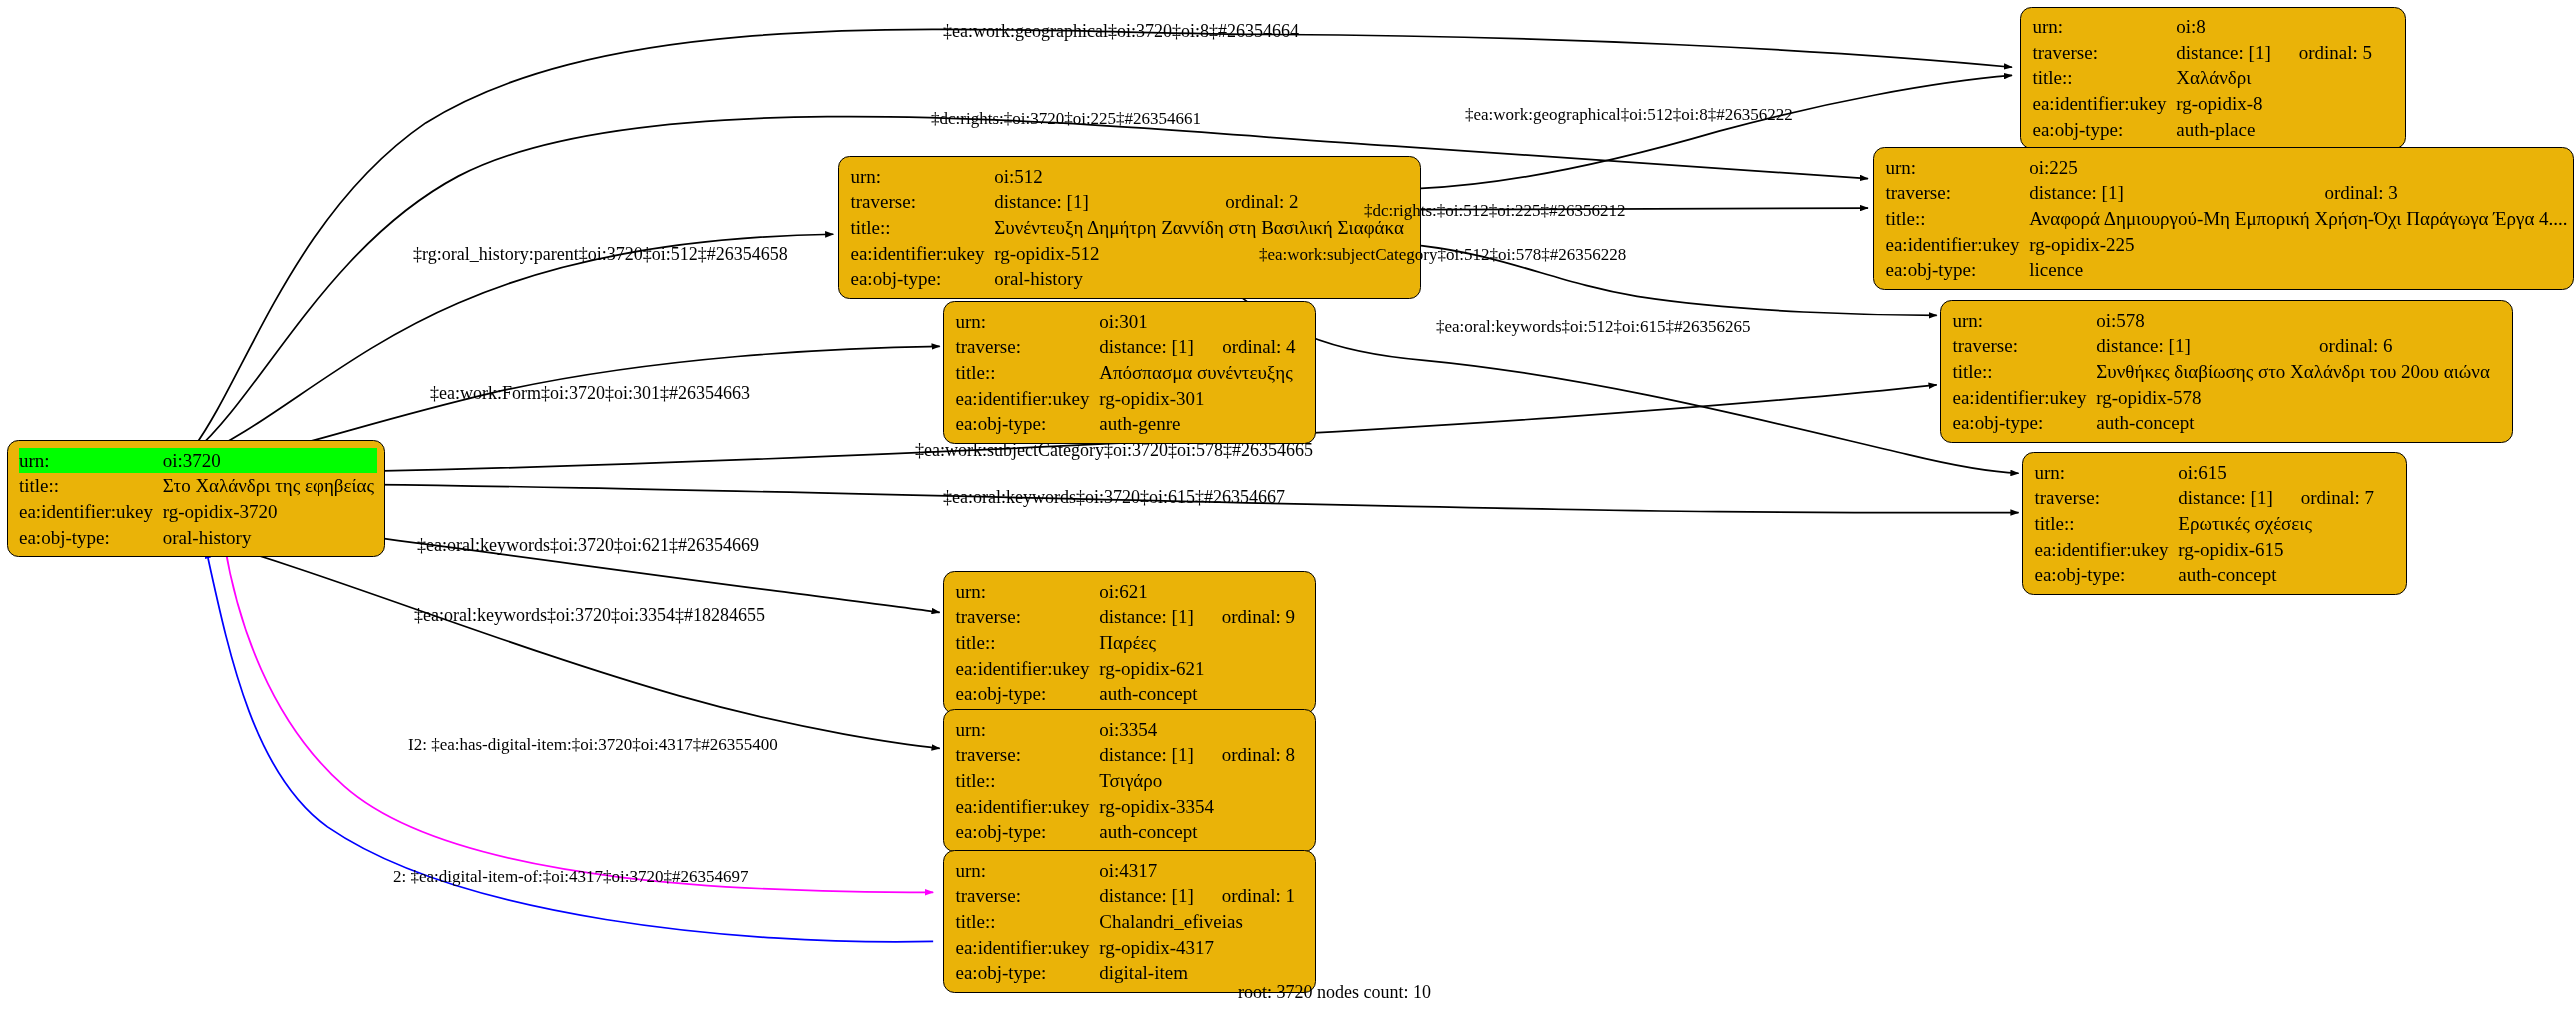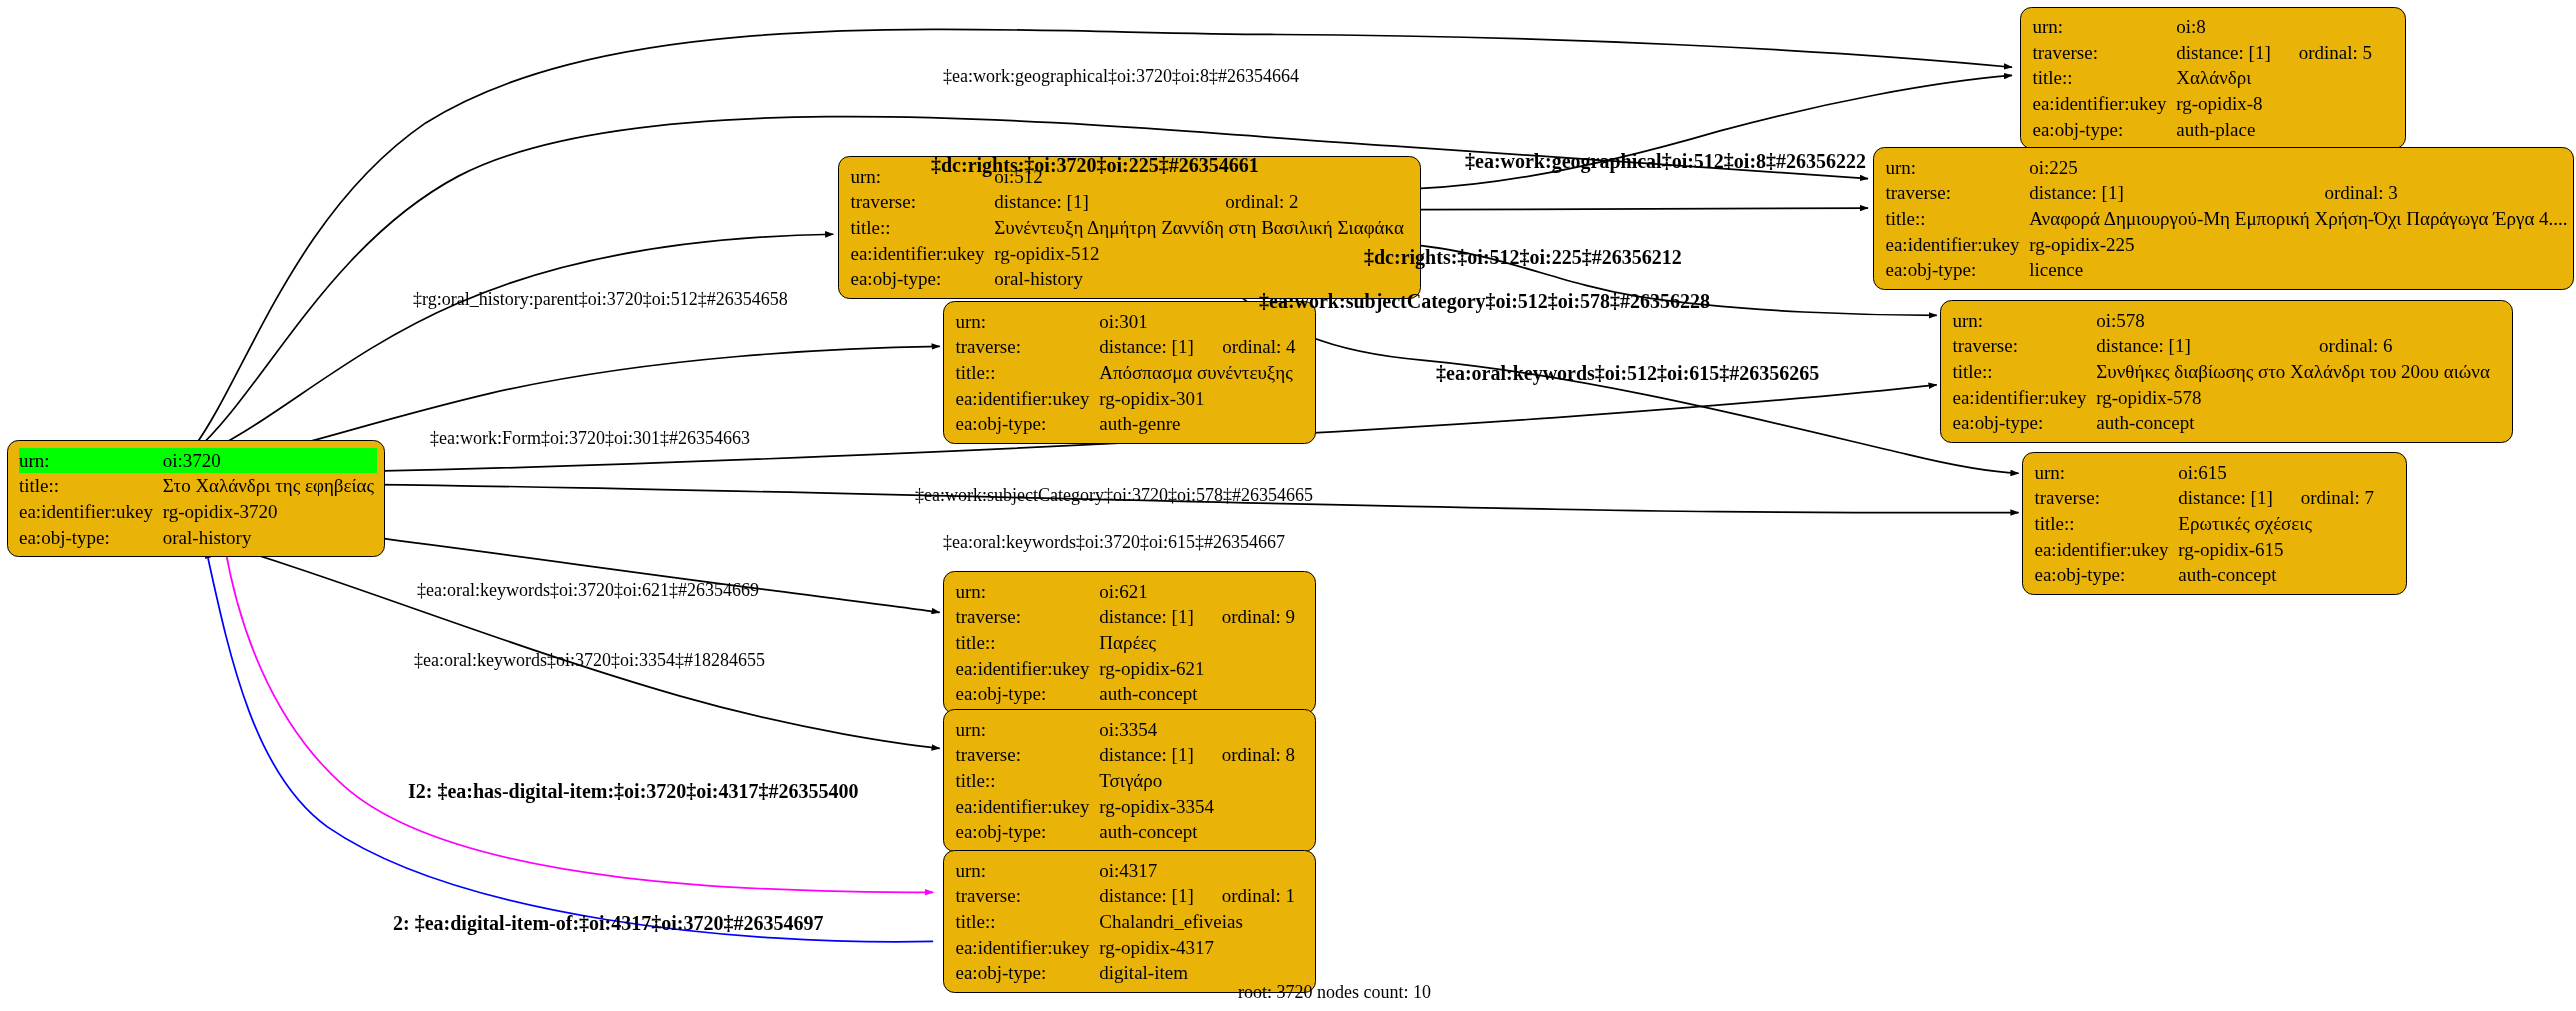--- a/index.html
+++ b/index.html
@@ -70,23 +70,22 @@
   .node.clip {
     overflow: hidden;
   }
 
   .edge-label {
     position: absolute;
     font-size: 18px;
     line-height: 1;
     color: #000000;
     white-space: nowrap;
-    margin-top: 45px;
-  }
-  .edge-label.small { font-size: 20px; font-weight: bold; }
+  }
+  .edge-label.small { font-size: 17px; }
 
   .footer {
     position: absolute;
     font-size: 18px;
     color: #000000;
     white-space: nowrap;
   }
 </style>
 </head>
 <body>

